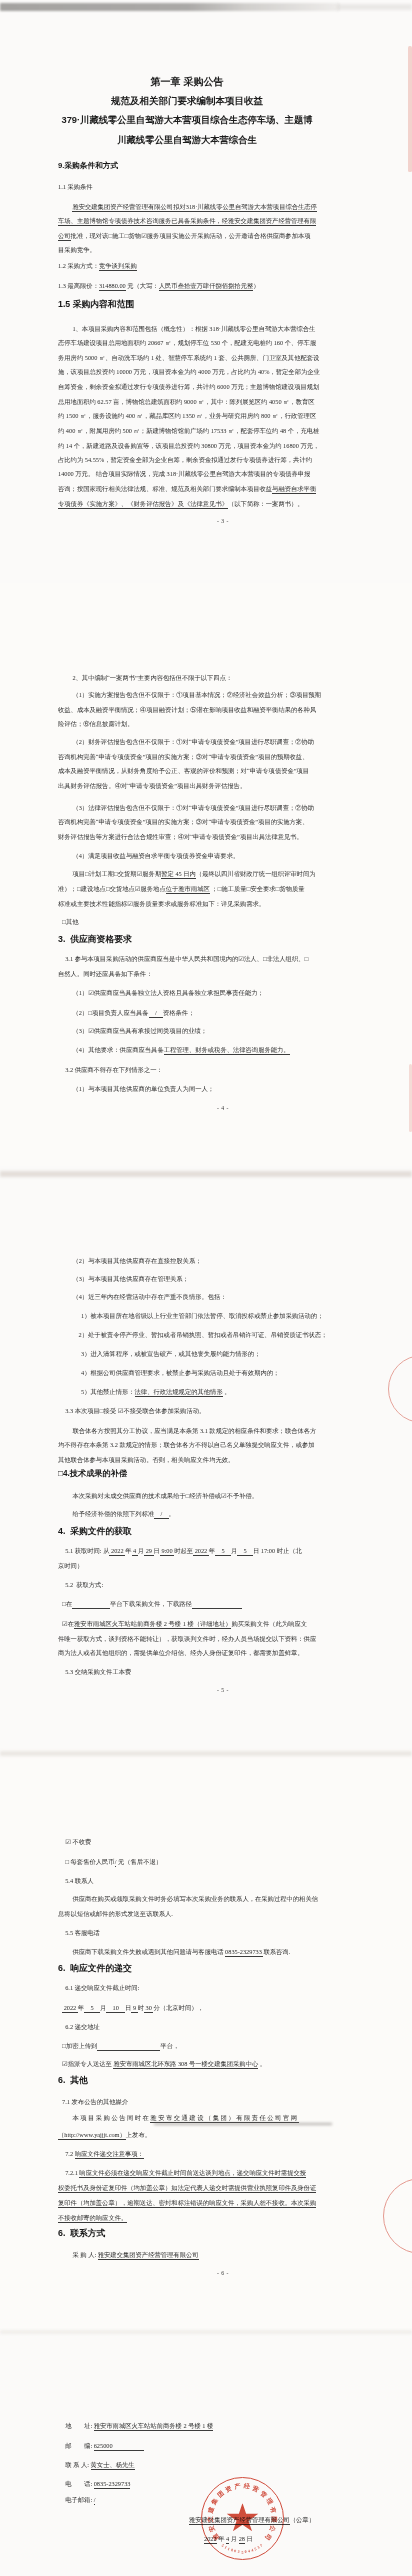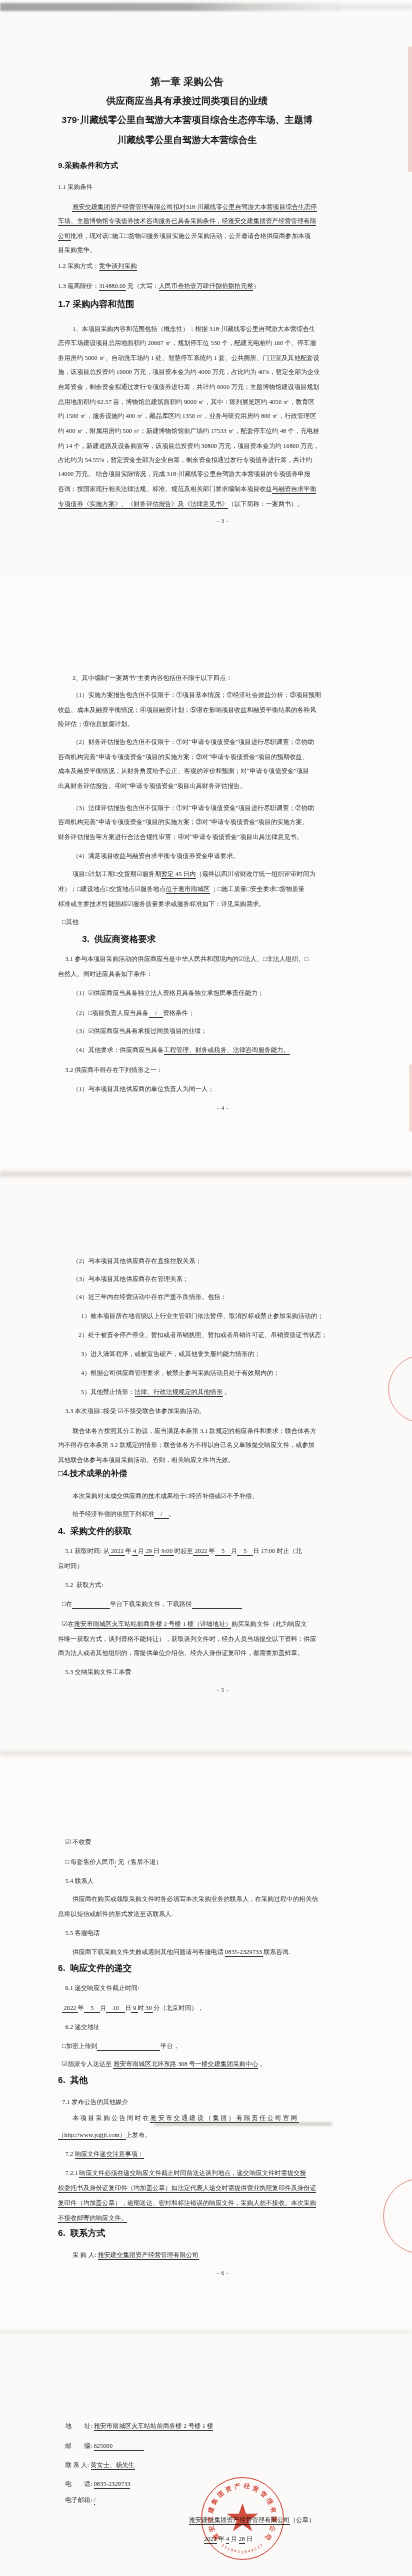--- a/index.html
+++ b/index.html
@@ -29,32 +29,32 @@
   .ringchar{position:absolute;left:50%;top:50%;width:8.2px;height:8.2px;margin:-4.1px 0 0 -4.1px;
       display:flex;align-items:center;justify-content:center;font-weight:bold;color:var(--red);
       font-family:"Liberation Serif","DejaVu Serif",serif;}
 </style>
 </head>
 <body>
 
 <div id="doc">
     <div class="page" style="height: 583px;">
       <div class="blk tc" style="top: 78px; font-size: 10px;"><span>第一章 采购公告</span></div>
-      <div class="blk tc" style="top: 97px; font-size: 9.5px;"><span>供应商应当具有承接过同类项目的业绩</span></div>
+      <div class="blk tc" style="top: 97px; font-size: 9.5px;"><span>规范及相关部门要求编制本项目收益</span></div>
       <div class="blk tc" style="top: 116px; font-size: 9.3px;"><span>379·川藏线零公里自驾游大本营项目综合生态停车场、主题博</span></div>
       <div class="blk tc" style="top: 136px; font-size: 9.3px;"><span>川藏线零公里自驾游大本营综合生</span></div>
       <div class="blk hd" style="top: 162px; font-size: 7.7px;"><span>9.采购条件和方式</span></div>
       <div class="blk bd" style="top: 183px;"><span>1.1 采购条件</span></div>
       <div class="blk bd" style="top: 203px; padding-left: 14.4px;"><span class="u">雅安交建集团资产经营管理有限公司拟对318·川藏线零公里自驾游大本营项目综合生态停</span></div>
       <div class="blk bd" style="top: 217px;"><span class="u">车场、主题博物馆专项债券技术咨询服务已具备采购条件，经雅安交建集团资产经营管理有限</span></div>
       <div class="blk bd" style="top: 232px;"><span class="u">公司</span><span>批准，现对该□施工□货物☑服务项目实施公开采购活动，公开邀请合格供应商参加本项</span></div>
       <div class="blk bd" style="top: 246px;"><span>目采购竞争。</span></div>
       <div class="blk bd" style="top: 262px;"><span>1.2 采购方式：</span><span class="u">竞争谈判采购</span></div>
       <div class="blk bd" style="top: 282px;"><span>1.3 最高限价：</span><span class="u">314880.00</span><span> 元（大写：</span><span class="u">人民币叁拾壹万肆仟捌佰捌拾元整</span><span>）</span></div>
-      <div class="blk hd" style="top: 300px; font-size: 8.8px;"><span>1.7 采购内容和范围</span></div>
+      <div class="blk hd" style="top: 300px; font-size: 8.8px;"><span>1.5 采购内容和范围</span></div>
       <div class="blk bd" style="top: 325px; padding-left: 14.4px;"><span>1、本项目采购内容和范围包括（概念性）：根据 318·川藏线零公里自驾游大本营综合生</span></div>
       <div class="blk bd" style="top: 339px;"><span>态停车场建设项目总用地面积约 20667 ㎡，规划停车位 530 个，配建充电桩约 160 个、停车服</span></div>
       <div class="blk bd" style="top: 354px;"><span>务用房约 5000 ㎡、自动洗车场约 1 处、智慧停车系统约 1 套、公共厕所、门卫室及其他配套设</span></div>
       <div class="blk bd" style="top: 368px;"><span>施，该项目总投资约 10000 万元，项目资本金为约 4000 万元，占比约为 40%，暂定全部为企业</span></div>
       <div class="blk bd" style="top: 383px;"><span>自筹资金，剩余资金拟通过发行专项债券进行筹，共计约 6000 万元；主题博物馆建设项目规划</span></div>
       <div class="blk bd" style="top: 398px;"><span>总用地面积约 62.57 亩，博物馆总建筑面积约 9000 ㎡，其中：陈列展览区约 4050 ㎡，教育区</span></div>
       <div class="blk bd" style="top: 412px;"><span>约 1500 ㎡，服务设施约 400 ㎡，藏品库区约 1350 ㎡，业务与研究用房约 800 ㎡，行政管理区</span></div>
       <div class="blk bd" style="top: 427px;"><span>约 400 ㎡，附属用房约 500 ㎡；新建博物馆馆前广场约 17533 ㎡，配套停车位约 48 个，充电桩</span></div>
       <div class="blk bd" style="top: 442px;"><span>约 14 个，新建道路及设备购置等，该项目总投资约 30800 万元，项目资本金为约 16800 万元，</span></div>
       <div class="blk bd" style="top: 456px;"><span>占比约为 54.55%，暂定资金全部为企业自筹，剩余资金拟通过发行专项债券进行筹，共计约</span></div>
@@ -73,21 +73,21 @@
       <div class="blk bd" style="top: 184px;"><span>成本及融资平衡情况，从财务角度给予公正、客观的评价和预测；对“申请专项债资金”项目</span></div>
       <div class="blk bd" style="top: 199px;"><span>出具财务评估报告。④对“申请专项债资金”项目出具财务评估报告。</span></div>
       <div class="blk bd" style="top: 221px; padding-left: 14.4px;"><span>（3）法律评估报告包含但不仅限于：①对“申请专项债资金”项目进行尽职调查；②协助</span></div>
       <div class="blk bd" style="top: 235px;"><span>咨询机构完善“申请专项债资金”项目的实施方案；③对“申请专项债资金”项目的实施方案、</span></div>
       <div class="blk bd" style="top: 250px;"><span>财务评估报告等方案进行合法合规性审查；④对“申请专项债资金”项目出具法律意见书。</span></div>
       <div class="blk bd" style="top: 269px; padding-left: 14.4px;"><span>（4）满足项目收益与融资自求平衡专项债券资金申请要求。</span></div>
       <div class="blk bd" style="top: 287px; padding-left: 14.4px;"><span>项目□计划工期□交货期☑服务期</span><span class="u">暂定 45 日内</span><span>（最终以四川省财政厅统一组织评审时间为</span></div>
       <div class="blk bd" style="top: 302px;"><span>准）；□建设地点□交货地点☑服务地点</span><span class="u">位于雅市雨城区</span><span> ；□施工质量□安全要求□货物质量</span></div>
       <div class="blk bd" style="top: 317px;"><span>标准或主要技术性能指标☑服务质量要求或服务标准如下：详见采购需求。</span></div>
       <div class="blk bd" style="top: 335px; padding-left: 4.1px;"><span>□其他</span></div>
-      <div class="blk hd" style="top: 352px; font-size: 8.8px; margin-left: 24px;"><span>3.  供应商资格要求</span></div>
+      <div class="blk hd" style="top: 352px; font-size: 8.8px;"><span>3.  供应商资格要求</span></div>
       <div class="blk bd" style="top: 372px; padding-left: 7.2px;"><span>3.1 参与本项目采购活动的供应商应当是中华人民共和国境内的☑法人、□非法人组织、□</span></div>
       <div class="blk bd" style="top: 387px;"><span>自然人。同时还应具备如下条件：</span></div>
       <div class="blk bd" style="top: 406px; padding-left: 14.4px;"><span>（1）☑供应商应当具备独立法人资格且具备独立承担民事责任能力；</span></div>
       <div class="blk bd" style="top: 426px; padding-left: 14.4px;"><span>（2）□项目负责人应当具备</span><span class="u">　/　</span><span>资格条件；</span></div>
       <div class="blk bd" style="top: 444px; padding-left: 14.4px;"><span>（3）☑供应商应当具有承接过同类项目的业绩；</span></div>
       <div class="blk bd" style="top: 463px; padding-left: 14.4px;"><span>（4）其他要求：供应商应当具备</span><span class="u">工程管理、财务或税务、法律咨询服务能力。</span></div>
       <div class="blk bd" style="top: 483px; padding-left: 7.2px;"><span>3.2 供应商不得存在下列情形之一：</span></div>
       <div class="blk bd" style="top: 502px; padding-left: 14.4px;"><span>（1）与本项目其他供应商的单位负责人为同一人；</span></div>
       <div class="blk pn" style="top: 521px;"><span>- 4 -</span></div>
     </div>

